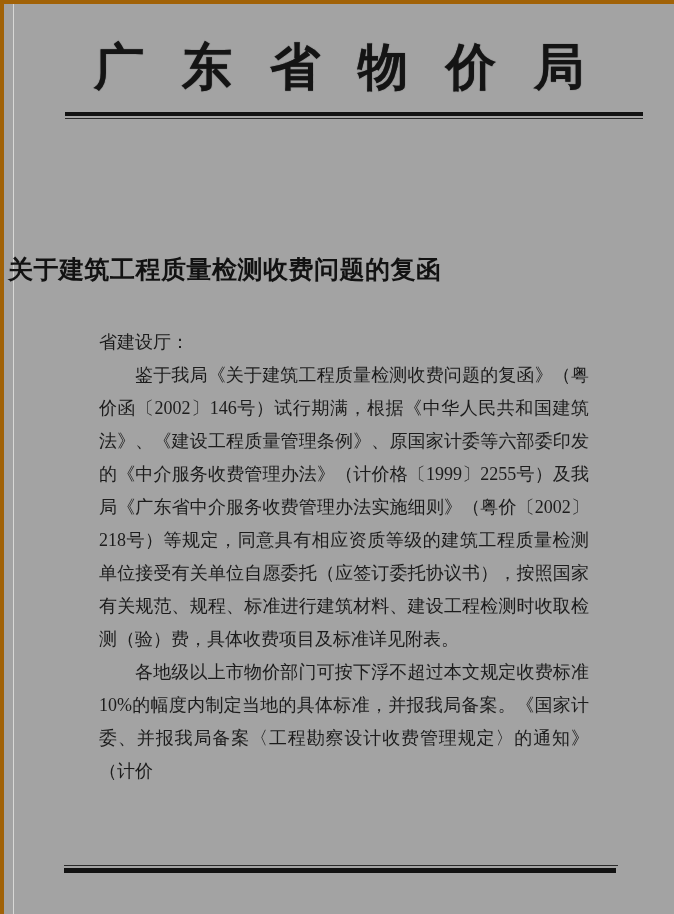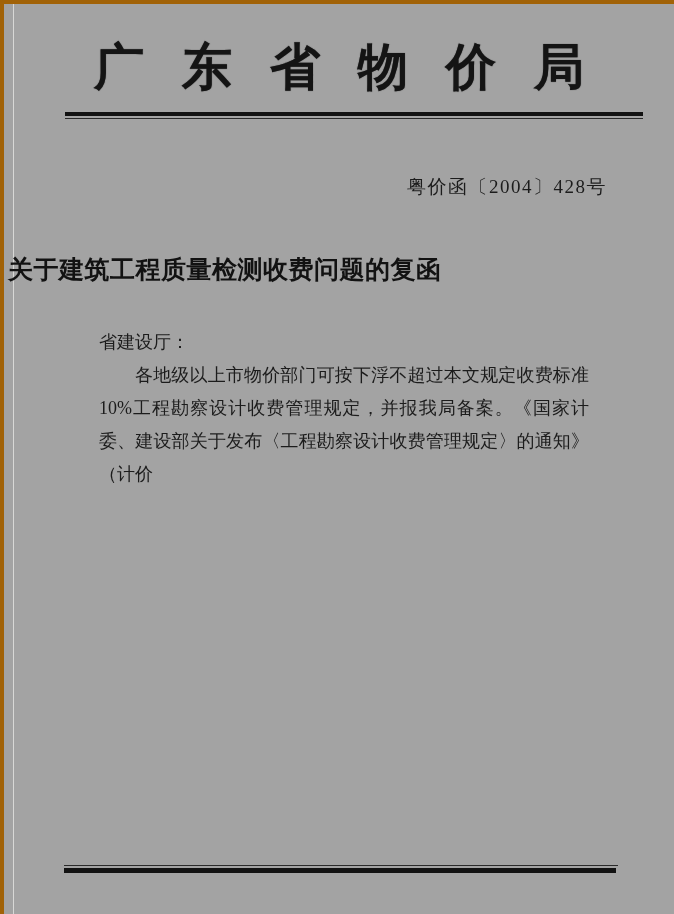--- a/index.html
+++ b/index.html
@@ -118,27 +118,27 @@
   <div class="scan-edge-left"></div>
   <div class="scan-edge-bottom"></div>
 
   <div class="letterhead">广东省物价局</div>
 
   <div class="header-rule">
     <div class="rule-thick"></div>
     <div class="rule-thin"></div>
   </div>
 
-  <div class="doc-number">粤价函〔2004〕428号</div>
 
   <h1 class="doc-title">关于建筑工程质量检测收费问题的复函</h1>
 
   <div class="doc-body">
     <p class="salutation">省建设厅：</p>
-    <p class="para">各地级以上市物价部门可按下浮不超过本文规定收费标准10%工程勘察设计收费管理规定，并报我局备案。《国家计委、建设部关于发布〈工程勘察设计收费管理规定〉的通知》（计价</p>
+    <p class="para">鉴于我局《关于建筑工程质量检测收费问题的复函》（粤价函〔2002〕146号）试行期满，根据《中华人民共和国建筑法》、《建设工程质量管理条例》、原国家计委等六部委印发的《中介服务收费管理办法》（计价格〔1999〕2255号）及我局《广东省中介服务收费管理办法实施细则》（粤价〔2002〕218号）等规定，同意具有相应资质等级的建筑工程质量检测单位接受有关单位自愿委托（应签订委托协议书），按照国家有关规范、规程、标准进行建筑材料、建设工程检测时收取检测（验）费，具体收费项目及标准详见附表。</p>
+    <p class="para">各地级以上市物价部门可按下浮不超过本文规定收费标准10%的幅度内制定当地的具体标准，并报我局备案。《国家计委、并报我局备案〈工程勘察设计收费管理规定〉的通知》（计价</p>
   </div>
 
   <div class="footer-rule">
     <div class="rule-thin"></div>
     <div class="rule-thick"></div>
   </div>
 
 </div>
 
 </body></html>

